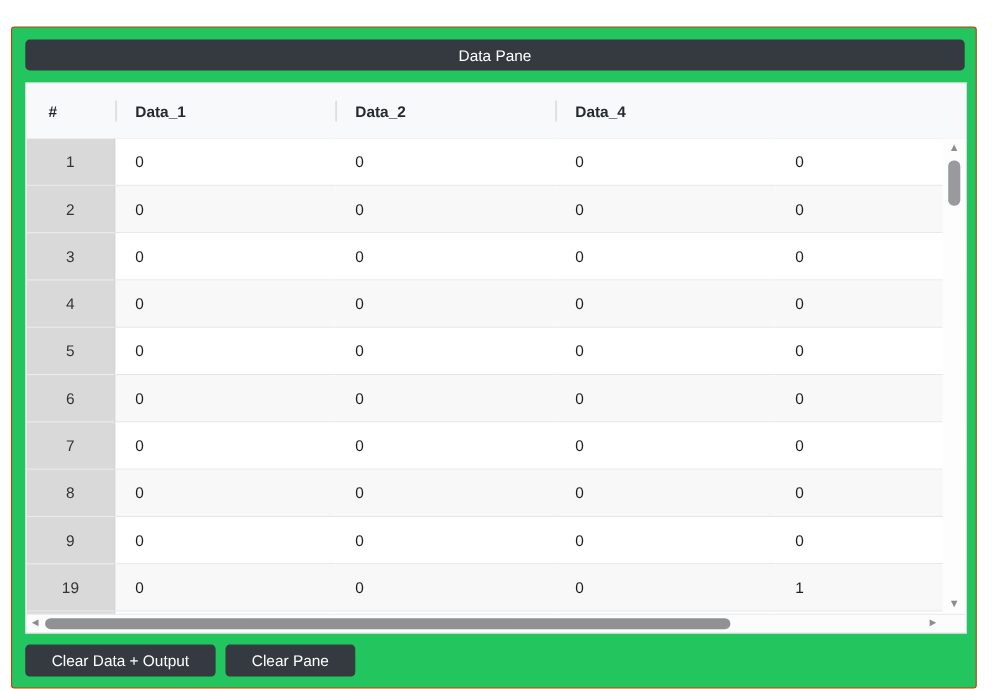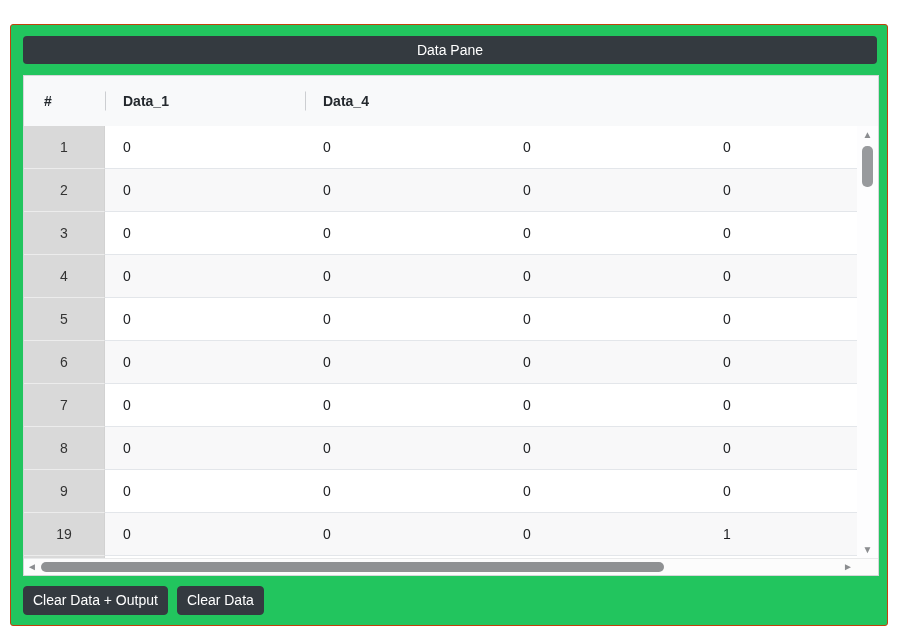--- a/index.html
+++ b/index.html
@@ -88,36 +88,37 @@
   .h-thumb {
     position:absolute; left:17px; top:3px; width:623px; height:10px;
     background:#8f9193; border-radius:5px;
   }
   .btn-row {
     position:absolute; left:12px; top:561px; display:flex; gap:9px;
   }
   .btn {
     background:#343a40; color:#ffffff; border:1px solid #343a40;
     border-radius:4px; font-size:14px; font-family:"Liberation Sans", sans-serif;
-    padding:5px 9px; height:29px; line-height:17px; cursor:pointer;
+    padding:5px 23px; height:29px; line-height:17px; cursor:pointer;
   }
 </style>
 </head>
 <body>
 
 <div class="panel">
 
   <div class="panel-header">Data Pane</div>
 
   <div class="table-outer">
 
     <div class="thead">
       <div class="th-index">#</div>
 
     <div class="th">Data_1</div>
+        <div class="th">Data_2</div>
         <div class="th">Data_4</div>
       </div>
 
     <div class="body-clip">
 
       <div class="t-row">
     <div class="row-index">1</div>
   <div class="cell">0</div>
           <div class="cell">0</div>
           <div class="cell">0</div>
@@ -204,16 +205,16 @@
     <div class="hscroll">
       <div class="h-arrow left">◄</div>
       <div class="h-thumb"></div>
       <div class="h-arrow right">►</div>
     </div>
 
   </div>
 
   <div class="btn-row">
     <button class="btn">Clear Data + Output</button>
-    <button class="btn">Clear Data</button>
+    <button class="btn">Clear Pane</button>
   </div>
 
 </div>
 
 </body></html>

